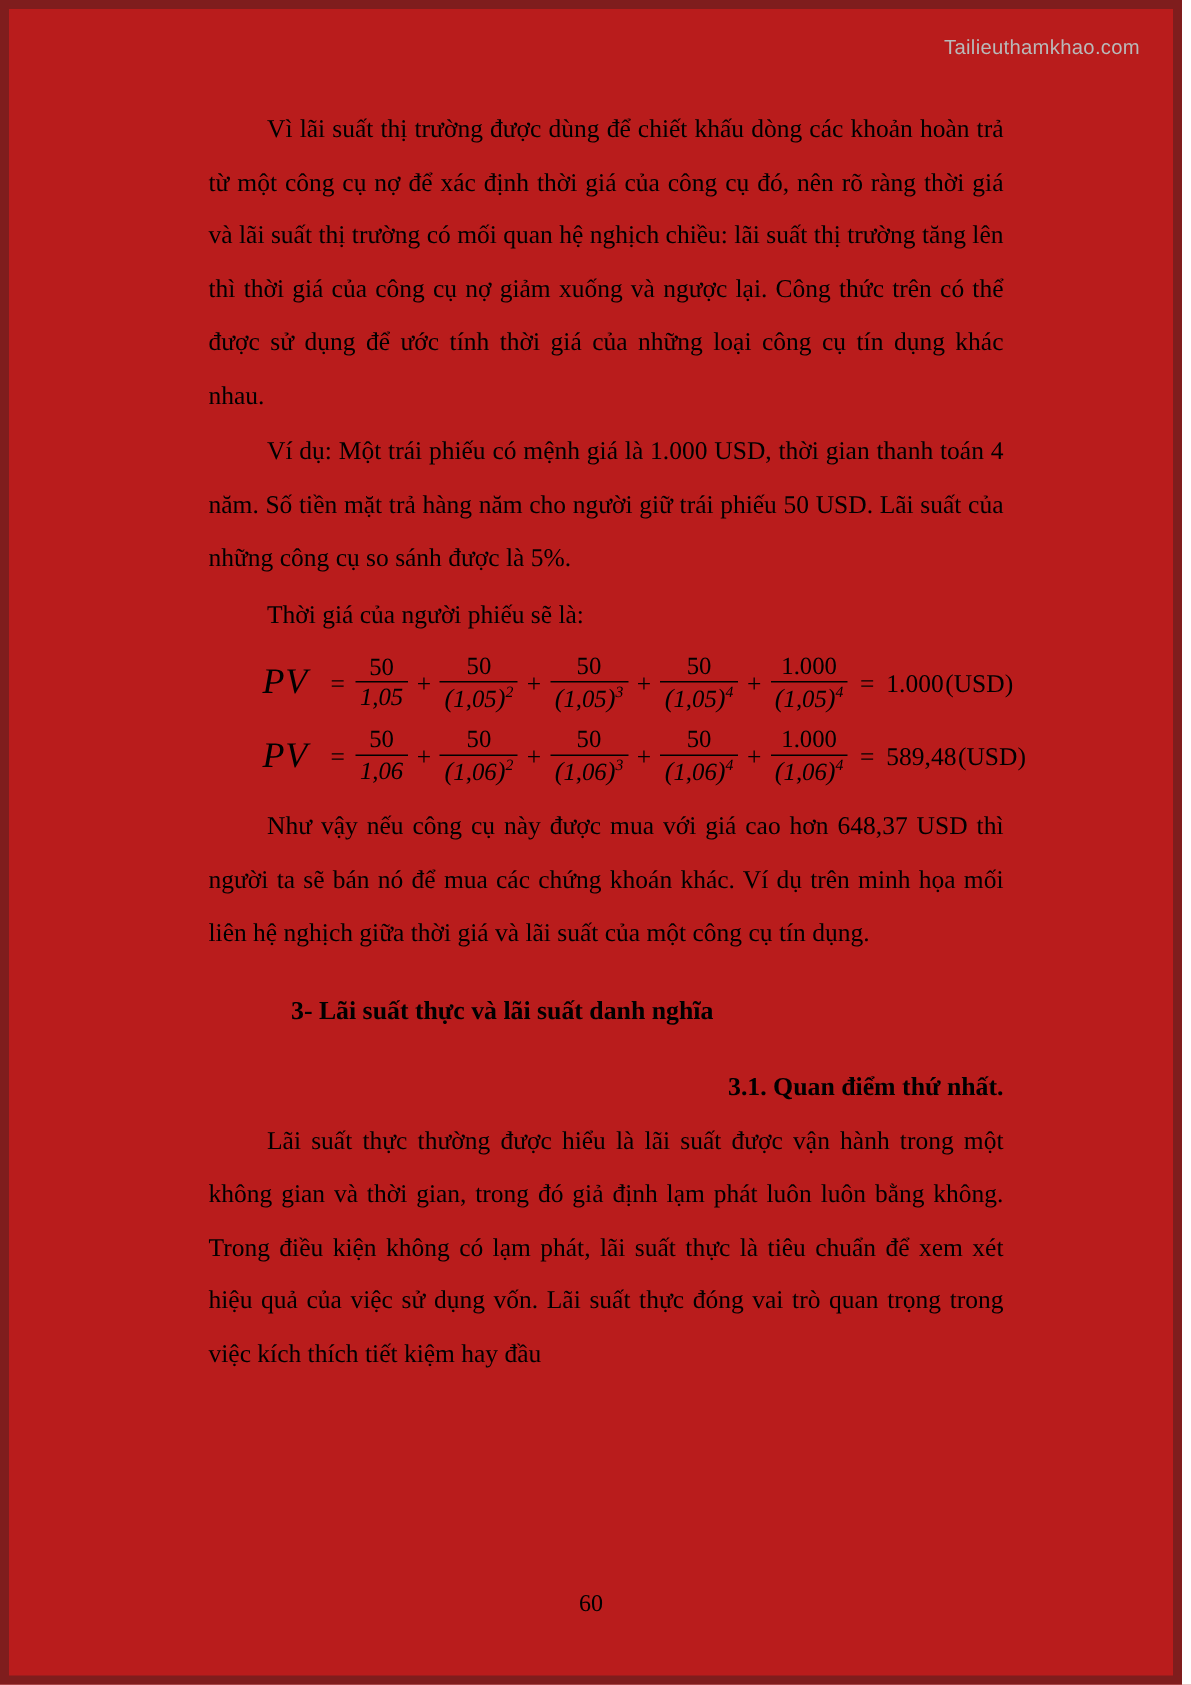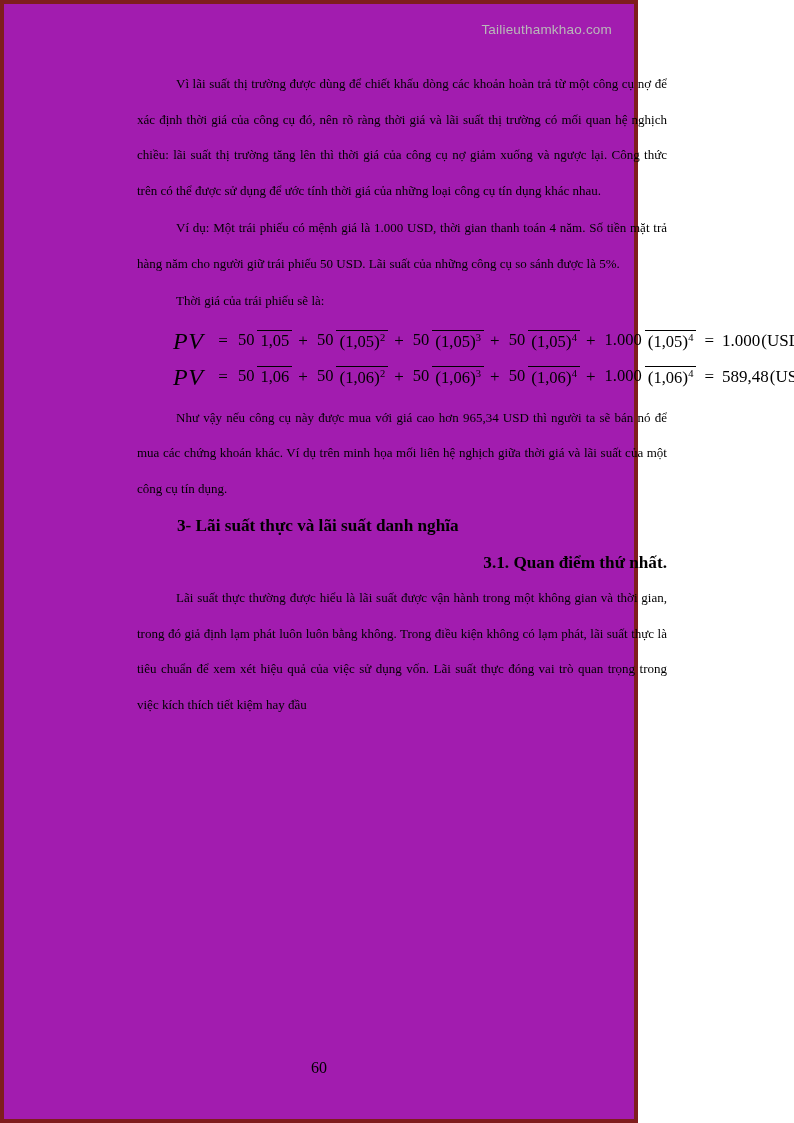--- a/index.html
+++ b/index.html
@@ -11,54 +11,54 @@
     width: 794px;
     height: 1123px;
     position: relative;
     font-family: "Liberation Serif", "DejaVu Serif", serif;
     color: #000000;
     overflow: hidden;
   }
   .page {
     position: absolute;
     left: 0; top: 0;
-    width: 638px;
+    width: 788px;
     height: 1123px;
     box-sizing: border-box;
-    border: 4px solid #7f1d1d;
-    background: #a21caf;
+    border: 6px solid #7f1d1d;
+    background: #b91c1c;
   }
   .watermark {
     position: absolute;
     top: 18px;
     right: 22px;
     font-family: "Liberation Sans", "DejaVu Sans", sans-serif;
     font-size: 13.5px;
     color: #b9b9b9;
     letter-spacing: 0.2px;
     white-space: nowrap;
   }
   .content {
     position: absolute;
     left: 133px;
     top: 62px;
     width: 530px;
   }
   p.body-text {
     margin: 0 0 2px 0;
-    font-size: 13px;
+    font-size: 17px;
     line-height: 35.5px;
     text-align: justify;
     text-justify: inter-word;
     text-indent: 39px;
     hyphens: none;
   }
   p.gap-before { margin-top: 1px; }
   h3.heading {
-    margin: 1px;
+    margin: 16px;
     font-size: 17.2px;
     line-height: 35.5px;
     font-weight: bold;
     text-indent: 39px;
     text-align: left;
   }
   h4.subheading {
     margin: 0;
     font-size: 17.2px;
     line-height: 35.5px;
@@ -87,37 +87,38 @@
   .formula .op {
     margin: 0 6px;
     font-size: 17px;
   }
   .formula .eq {
     margin: 0 7px 0 8px;
     font-size: 17px;
   }
   .frac {
     display: inline-flex;
-    flex-direction: row;
+    flex-direction: column;
     align-items: center;
     vertical-align: middle;
     line-height: 1.08;
     position: relative;
     top: -1px;
   }
   .frac .num {
     font-size: 16.5px;
     padding: 0 3px 1px 3px;
   }
   .frac .den {
     font-size: 16.5px;
     padding: 1px 3px 0 3px;
     border-top: 1.2px solid #000;
     width: 100%;
     box-sizing: border-box;
+    font-style: italic;
   }
   .frac .den .paren {
     font-size: 17.5px;
     position: relative;
     top: 0.5px;
   }
   sup.exp {
     font-size: 10.5px;
     vertical-align: super;
     line-height: 0;
@@ -143,21 +144,21 @@
 <div class="page">
 
   <div class="watermark">Tailieuthamkhao.com</div>
 
   <div class="content">
 
     <p class="body-text">Vì lãi suất thị trường được dùng để chiết khấu dòng các khoản hoàn trả từ một công cụ nợ để xác định thời giá của công cụ đó, nên rõ ràng thời giá và lãi suất thị trường có mối quan hệ nghịch chiều: lãi suất thị trường tăng lên thì  thời giá của công cụ nợ giảm xuống và ngược lại. Công thức trên có thể được sử dụng để ước tính thời giá của những loại công cụ tín dụng khác nhau.</p>
 
     <p class="body-text gap-before">Ví dụ: Một trái phiếu có mệnh giá là 1.000 USD, thời gian thanh toán 4 năm. Số tiền mặt trả hàng năm cho người giữ trái phiếu 50 USD. Lãi suất của những công cụ so sánh được là 5%.</p>
 
-    <p class="body-text gap-before">Thời giá của trái phiếu sẽ là:</p>
+    <p class="body-text gap-before">Thời giá của người phiếu sẽ là:</p>
 
     <div class="formula">
       <span class="lhs">PV</span>
       <span class="eq">=</span>
 
       <span class="frac">
         <span class="num">50</span>
         <span class="den">1,05</span>
       </span>
       <span class="op">+</span>
@@ -223,21 +224,21 @@
       <span class="frac">
         <span class="num">1.000</span>
         <span class="den"><span class="paren">(</span><span>1,06</span><span class="paren">)</span><sup class="exp">4</sup></span>
       </span>
 
       <span class="eq">=</span>
       <span class="result">589,48</span>
       <span class="result unit">(USD)</span>
     </div>
 
-    <p class="body-text gap-before">Như vậy nếu công cụ này được mua với giá cao hơn 965,34 USD thì người ta sẽ bán nó để mua các chứng khoán khác. Ví dụ trên minh họa mối liên hệ nghịch giữa thời giá và lãi suất của một công cụ tín dụng.</p>
+    <p class="body-text gap-before">Như vậy nếu công cụ này được mua với giá cao hơn 648,37 USD thì người ta sẽ bán nó để mua các chứng khoán khác. Ví dụ trên minh họa mối liên hệ nghịch giữa thời giá và lãi suất của một công cụ tín dụng.</p>
 
     <h3 class="heading gap-before">3- Lãi suất thực và lãi suất danh nghĩa</h3>
 
 
     <h4 class="subheading gap-before">3.1. Quan điểm thứ nhất.</h4>
 
     <p class="body-text">Lãi suất thực thường được hiểu là lãi suất được vận hành trong một không gian và thời gian, trong đó giả định lạm phát luôn luôn bằng không. Trong điều kiện không có lạm phát, lãi suất thực là tiêu chuẩn để xem xét hiệu quả của việc sử dụng vốn. Lãi suất thực đóng vai trò quan trọng trong việc kích thích tiết kiệm hay đầu</p>
 
   </div>
 

